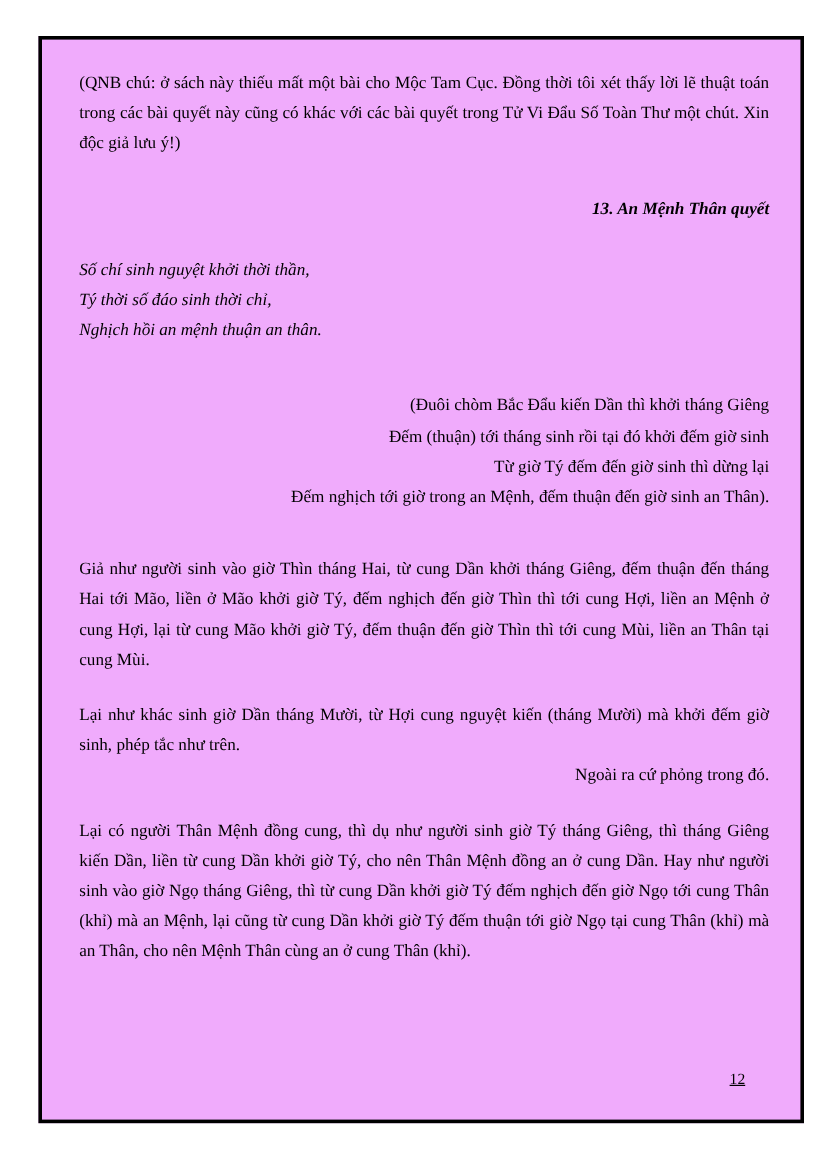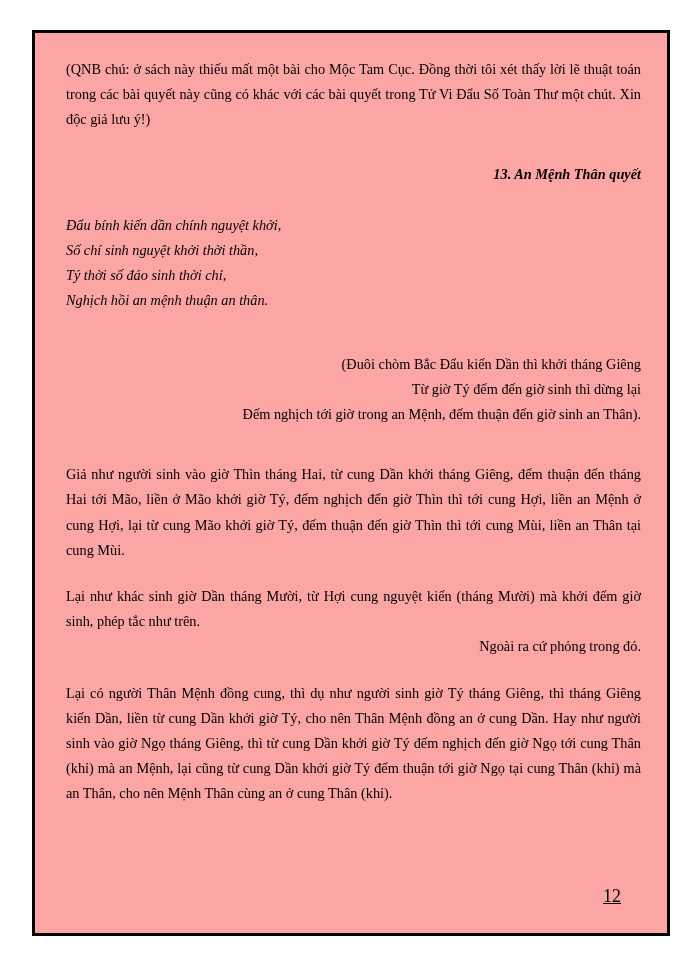--- a/index.html
+++ b/index.html
@@ -18,21 +18,21 @@
 
   
   #page-frame {
     position: absolute;
     left: 32px;
     top: 30px;
     width: 638px;
     height: 906px;
     border: 3px solid #000000;
     box-sizing: border-box;
-    background: #fca5a5;
+    background: #f0abfc;
   }
 
   
   #page-body {
     position: absolute;
     left: 31px;       
     top: 24px;        
     width: 575px;     
     box-sizing: border-box;
   }
@@ -76,50 +76,50 @@
   .verse .line { display: block; white-space: nowrap; }
 
   .spacer-sm { height: 8px; }
   .spacer-md { height: 14px; }
 
   
   #page-number {
     position: absolute;
     right: 46px;
     bottom: 28px;
-    font-size: 18px;
+    font-size: 13px;
     line-height: 1;
     text-align: right;
     text-decoration: underline;
   }
 </style>
 </head>
 <body>
 
 <div id="page-frame">
 
   <div id="page-body">
 
     <p class="para">(QNB chú: ở sách này thiếu mất một bài cho Mộc Tam Cục. Đồng thời tôi xét thấy lời lẽ thuật toán trong các bài quyết này cũng có khác với các bài quyết trong Tử Vi Đẩu Số Toàn Thư một chút. Xin độc giả lưu ý!)</p>
 
     <div class="spacer-sm"></div>
 
     <h2 class="section-heading">13. An Mệnh Thân quyết</h2>
 
     <div class="verse">
-      <span class="line">Đẩu bính kiến dần chính nguyệt khởi,</span>
       <span class="line">Số chí sinh nguyệt khởi thời thần,</span>
       <span class="line">Tý thời số đáo sinh thời chỉ,</span>
       <span class="line">Nghịch hồi an mệnh thuận an thân.</span>
     </div>
 
     <div class="spacer-md"></div>
 
     <div class="block">
       <span class="line">(Đuôi chòm Bắc Đẩu kiến Dần thì khởi tháng Giêng</span>
+      <span class="line">Đếm (thuận) tới tháng sinh rồi tại đó khởi đếm giờ sinh</span>
       <span class="line">Từ giờ Tý đếm đến giờ sinh thì dừng lại</span>
       <span class="line">Đếm nghịch tới giờ trong an Mệnh, đếm thuận đến giờ sinh an Thân).</span>
     </div>
 
     <div class="spacer-md"></div>
 
     <p class="para">Giả như người sinh vào giờ Thìn tháng Hai, từ cung Dần khởi tháng Giêng, đếm thuận đến tháng Hai tới Mão, liền ở Mão khởi giờ Tý, đếm nghịch đến giờ Thìn thì tới cung Hợi, liền an Mệnh ở cung Hợi, lại từ cung Mão khởi giờ Tý, đếm thuận đến giờ Thìn thì tới cung Mùi, liền an Thân tại cung Mùi.</p>
 
 
     <div class="block">

